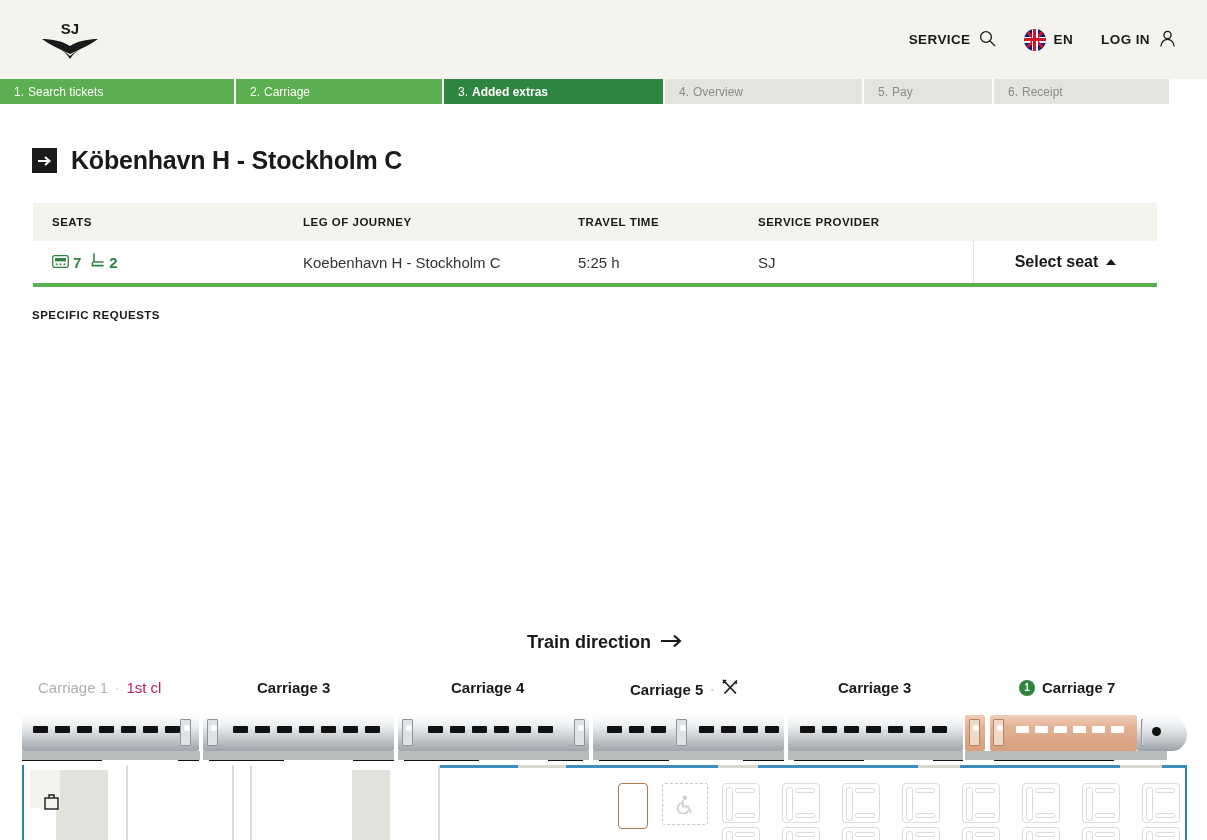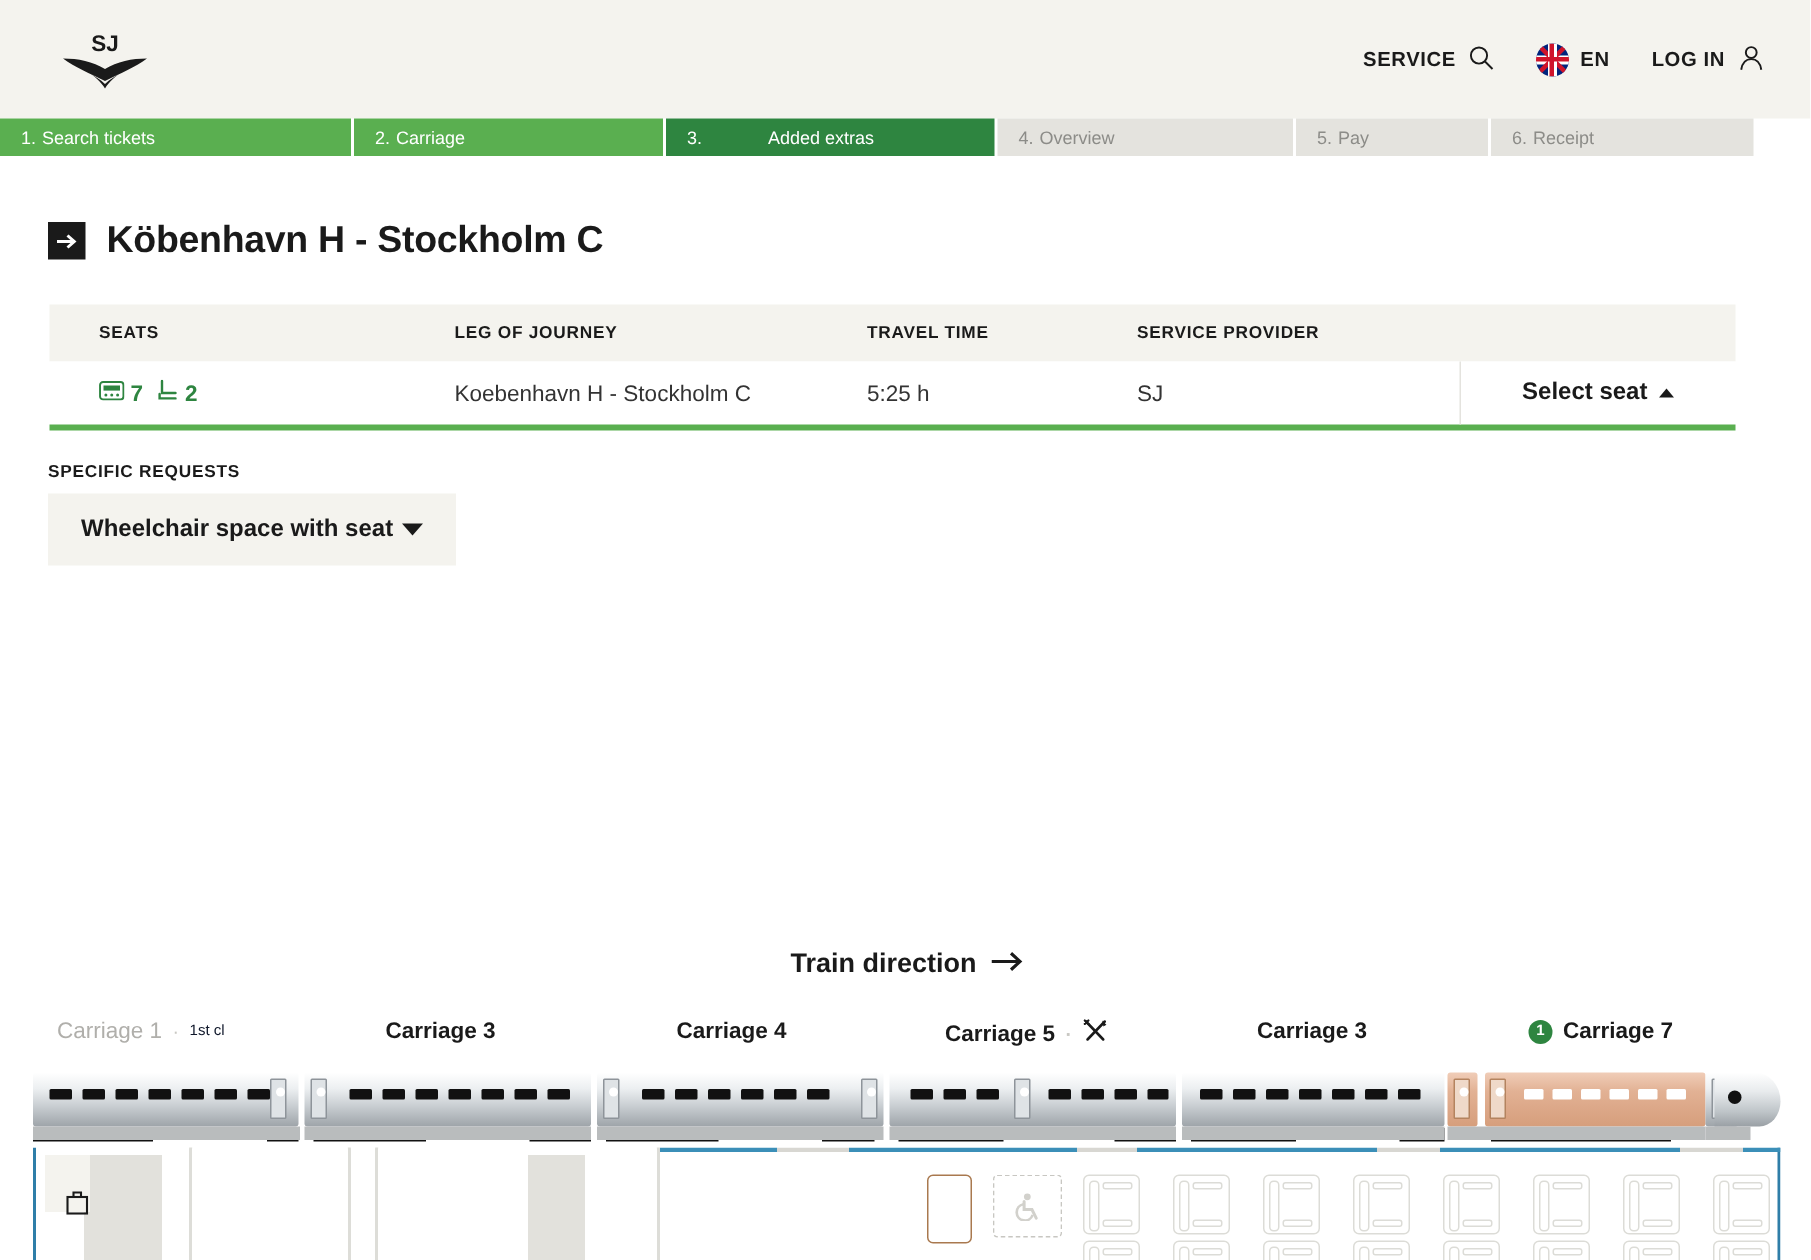--- a/index.html
+++ b/index.html
@@ -58,21 +58,21 @@
   .stepper { display:flex; height:25px; font-size:12px; background:#ffffff; }
   .step {
     display:flex; align-items:center; padding-left:14px;
     position:relative; flex:none; height:25px;
   }
   .step.done   { background:#5aaf50; color:#ffffff; }
   .step.active { background:#2e8540; color:#ffffff; font-weight:bold; }
   .step.todo   { background:#e4e3de; color:#8c8c88; }
   .step + .step { margin-left:2px; }
   .step-num { margin-right:4px; font-weight:normal; }
-  .step.active .step-label { font-weight:normal;margin-left:40px; }
+  .step.active .step-label { font-weight:bold; }
 
   
   .title-row {
     display:flex; align-items:center; gap:14px;
     padding:42px 0 0 32px;
   }
   .arrow-box {
     width:25px; height:25px; background:#1a1a1a;
     display:flex; align-items:center; justify-content:center; flex:none;
   }
@@ -82,21 +82,21 @@
   .jtable { margin:28px 0 0 33px; width:1124px; position:relative; }
   .jt-head {
     display:flex; background:#f4f3ee; height:38px; align-items:center;
     font-size:11.5px; font-weight:bold; letter-spacing:0.5px; color:#1a1a1a;
   }
   .jt-row {
     display:flex; background:#ffffff; height:46px; align-items:center;
     font-size:15px; color:#333;
     border-bottom:4px solid #5aaf50;
   }
-  .c-seats { width:270px; padding-left:33px; }
+  .c-seats { width:270px; padding-left:19px; }
   .c-leg   { width:275px; }
   .c-time  { width:180px; }
   .c-prov  { width:215px; }
   .c-sel   { flex:1; display:flex; align-items:center; justify-content:center;
              border-left:1px solid #e4e3de; height:100%; }
   .jt-head .c-sel { border-left:none; }
   .seatcount { display:flex; align-items:center; gap:4px; color:#2e8540; font-size:15px; }
   .seatcount .num { font-weight:bold; }
   .select-seat {
     font-size:16px; font-weight:bold; color:#1a1a1a; cursor:pointer;
@@ -128,21 +128,21 @@
     position:absolute; left:0; top:392px; width:1035px; height:26px;
   }
   .carr {
     position:absolute; top:0; font-size:15px; font-weight:bold; color:#1a1a1a;
     display:flex; align-items:center; gap:7px; cursor:pointer; white-space:nowrap;
   }
   .carr.disabled { color:#b0afab; font-weight:normal; }
   .carr .cname { font-weight:bold; }
   .carr.disabled .cname { font-weight:normal; }
   .carr .sep { color:#c9c8c3; font-size:13px; }
-  .carr .subtle { color:#0f172a; font-size:10px; }
+  .carr .subtle { color:#be185d; font-size:15px; }
   .badge {
     width:16px;height:16px;border-radius:50%;background:#2e8540;color:#fff;
     font-size:10px;font-weight:bold;display:flex;align-items:center;justify-content:center;
   }
 
   
   .trainstrip { position:absolute; left:22px; top:428px; width:1165px; height:48px; }
   .car {
     position:absolute; top:0; height:36px;
     background:linear-gradient(180deg,#ffffff 0%,#eceff1 30%,#c9ced2 62%,#9ea4a9 100%);
@@ -331,24 +331,20 @@
         <span class="caret-up"></span>
       </span>
     </div>
   </div>
 </div>
 
 <div class="panel">
 
   <div class="requests">
     <div class="req-label">SPECIFIC REQUESTS</div>
-    <div class="req-select">
-      <span>Wheelchair space with seat</span>
-      <span class="caret-down"></span>
-    </div>
   </div>
 
   <div class="train-dir">
     <span>Train direction</span>
     <span>
       <svg width="21" height="14" viewBox="0 0 21 14">
           <path d="M0 7 H18 M13 1.5 L19 7 L13 12.5" fill="none" stroke="#1a1a1a" stroke-width="2.1"></path>
         </svg>
     </span>
   </div>

